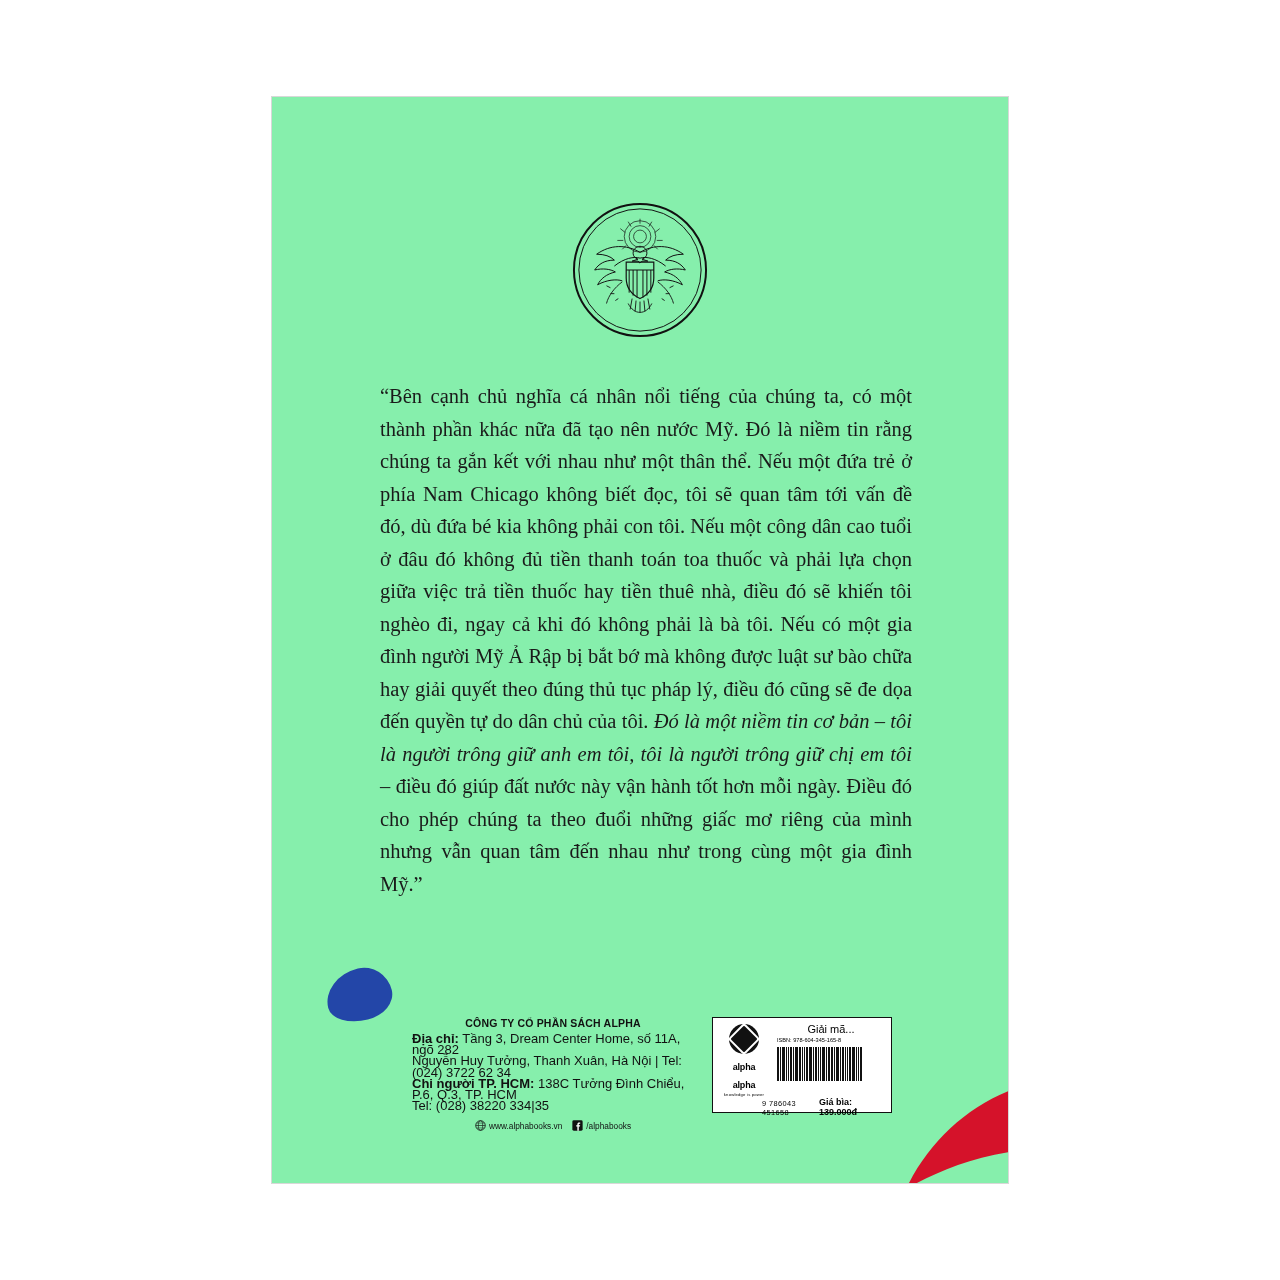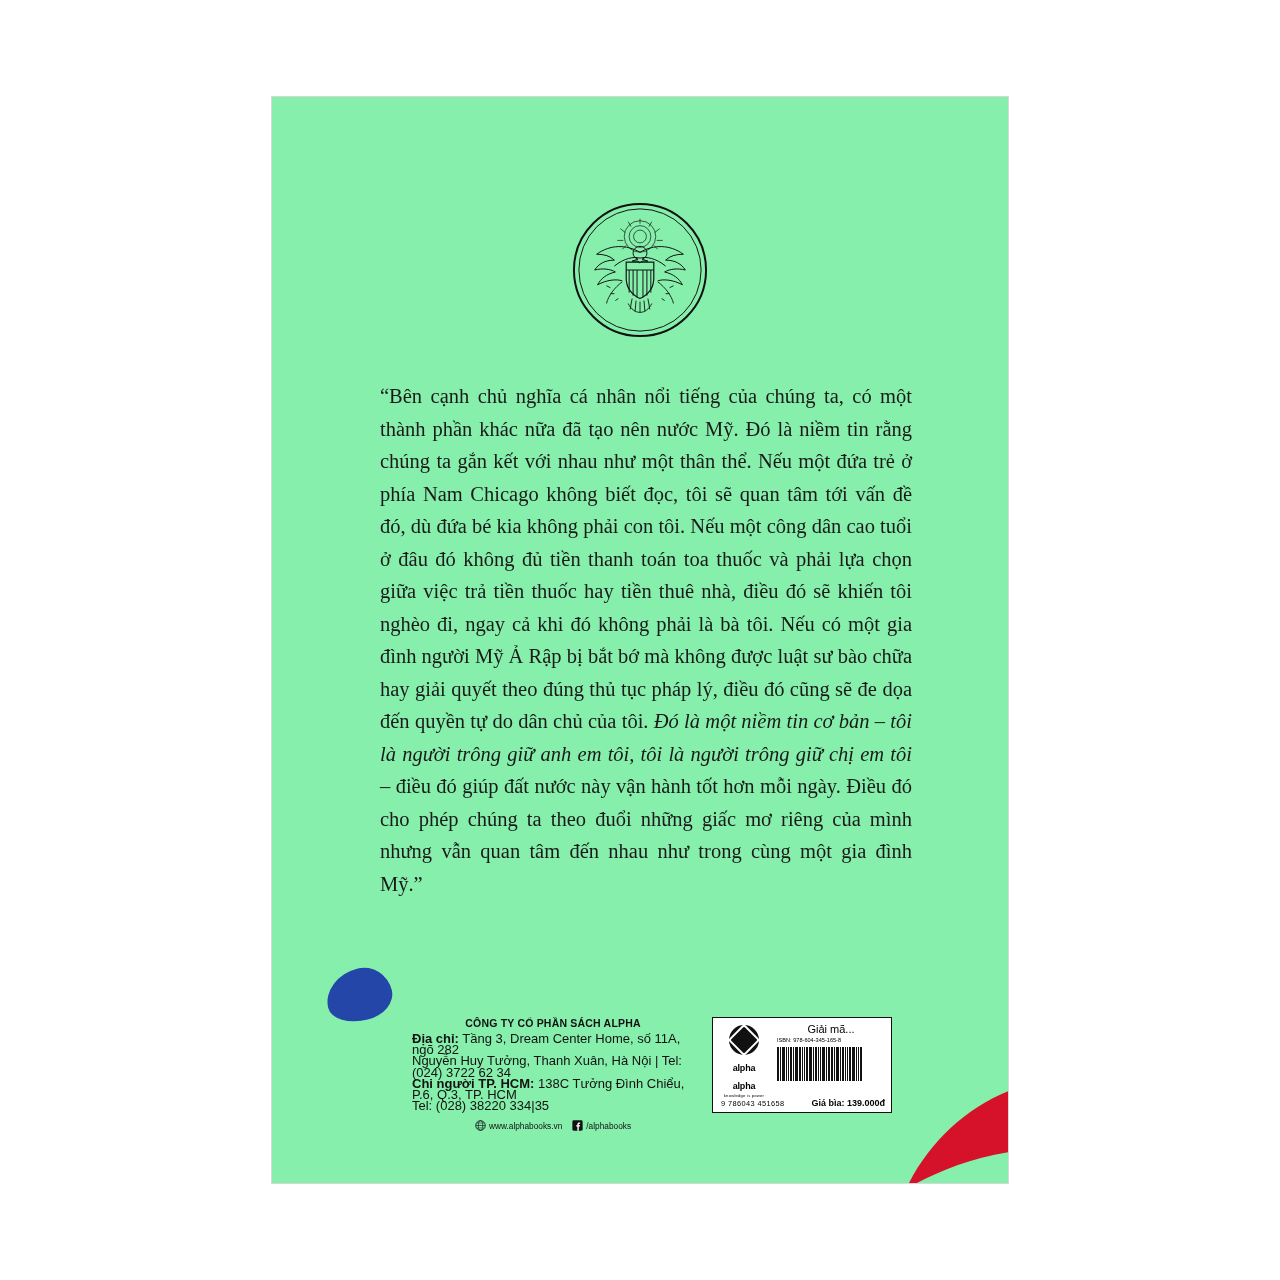--- a/index.html
+++ b/index.html
@@ -212,23 +212,24 @@
     align-items: flex-end;
     gap: 1px;
   }
   .barcode i {
     display: block;
     background: #111;
     height: 100%;
   }
   .isbn-bottom {
     display: flex;
-    align-items: center;
+    align-items: flex-end;
     justify-content: space-between;
     padding: 0 6px 4px 8px;
+    margin-left: 41px;
   }
   .ean-text {
     font-size: 7.4px;
     letter-spacing: 0.4px;
   }
   .price {
     font-size: 9px;
     font-weight: bold;
   }
 </style>

